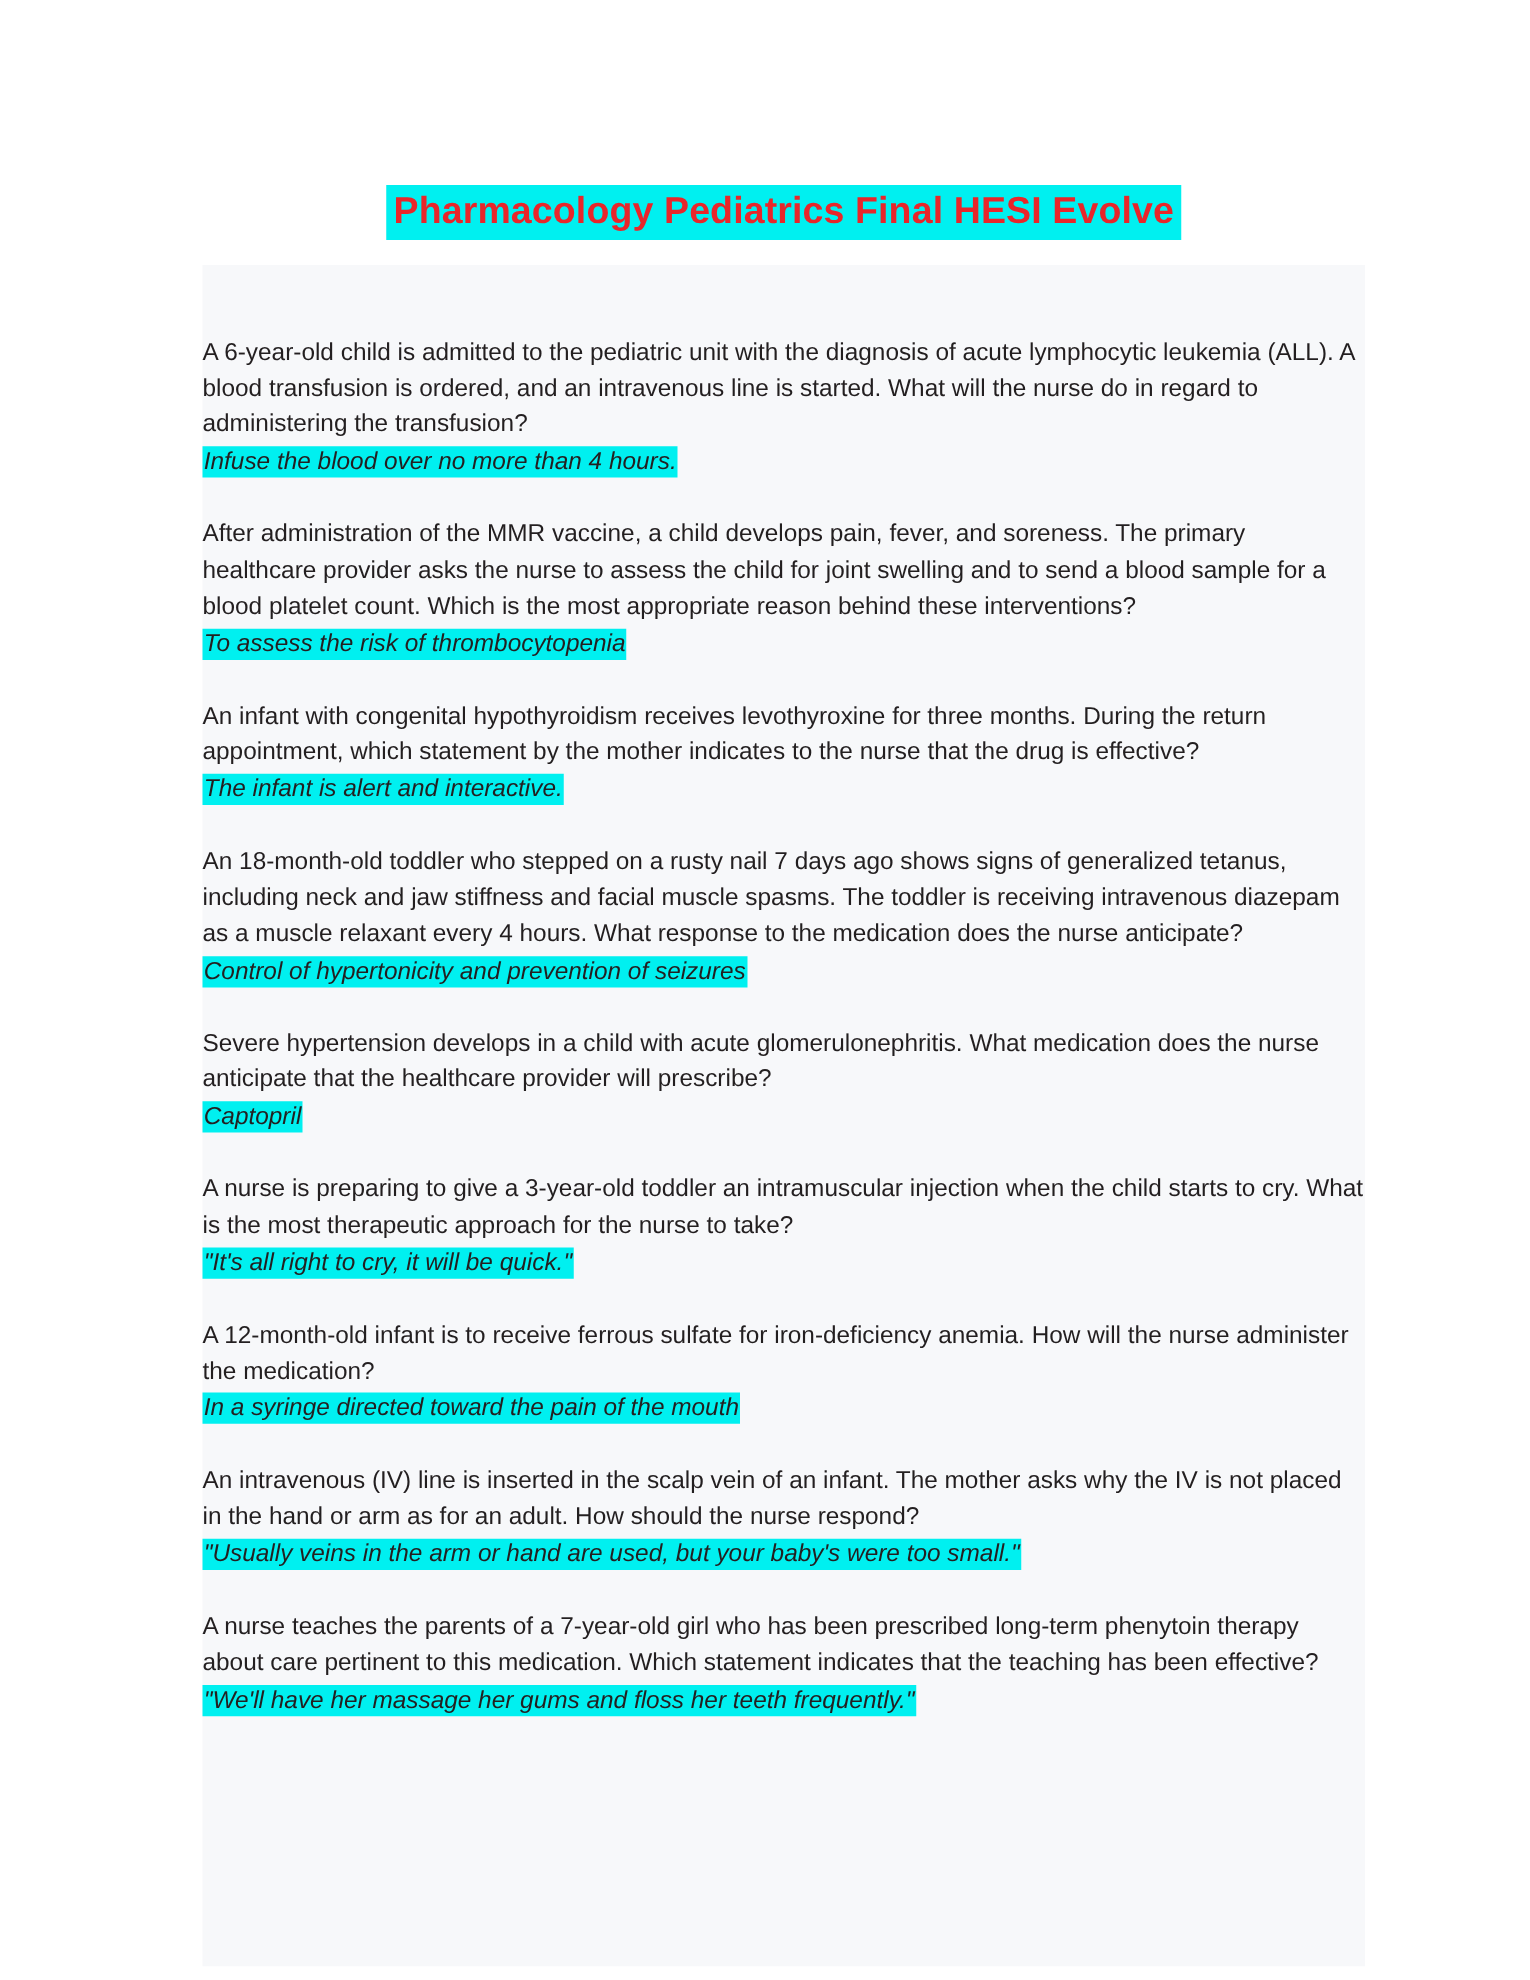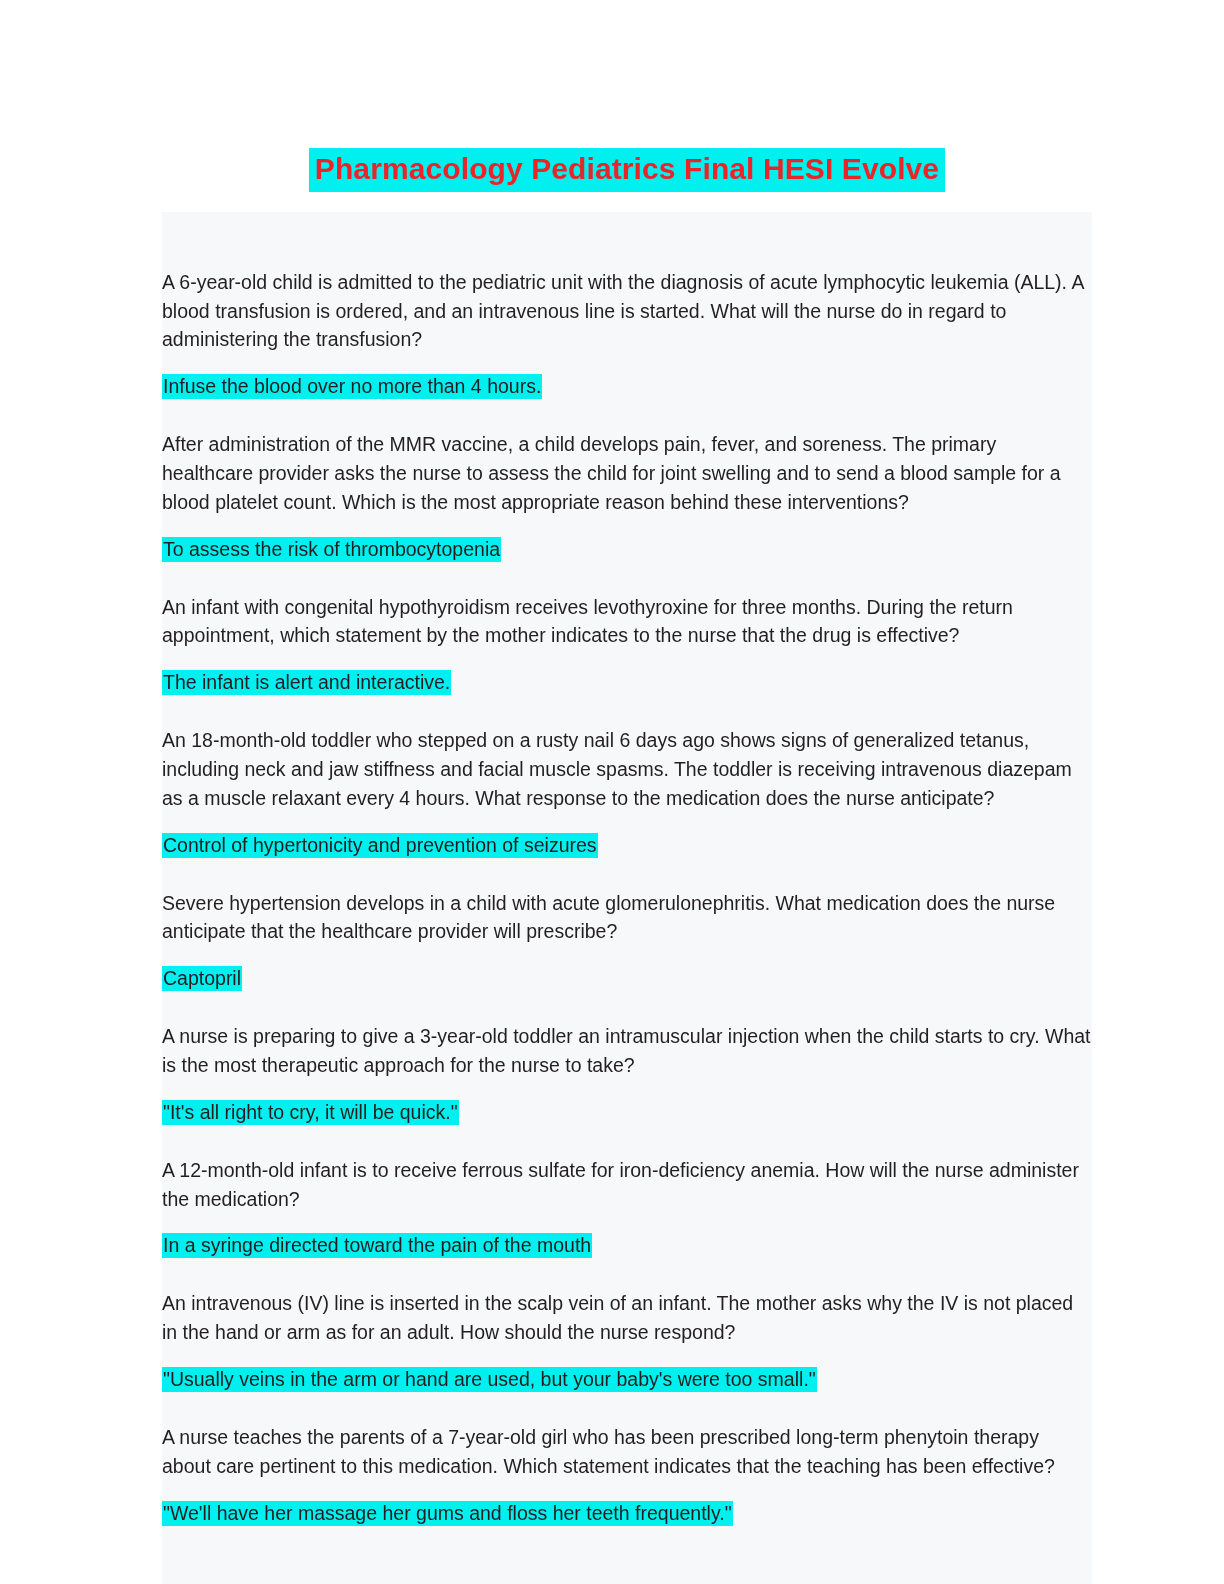--- a/index.html
+++ b/index.html
@@ -46,21 +46,22 @@
   }
   .qa:last-child {
     margin-bottom: 0;
   }
   .q {
     font-size: 19.5px;
     line-height: 1.48;
     color: #231f20;
   }
   .a-line {
-    margin-top: 18px;
+    margin-top: 1px;
+    font-style: italic;
   }
   .a {
     display: inline;
     font-size: 19.5px;
     line-height: 1.48;
     color: #231f20;
     background: #00f0f0;
     box-decoration-break: clone;
     -webkit-box-decoration-break: clone;
     padding: 1px 1px 2px 1px;
@@ -89,21 +90,21 @@
       <div class="q">After administration of the MMR vaccine, a child develops pain, fever, and soreness. The primary healthcare provider asks the nurse to assess the child for joint swelling and to send a blood sample for a blood platelet count. Which is the most appropriate reason behind these interventions?</div>
       <div class="a-line"><span class="a">To assess the risk of thrombocytopenia</span></div>
     </div>
 
     <div class="qa">
       <div class="q">An infant with congenital hypothyroidism receives levothyroxine for three months. During the return appointment, which statement by the mother indicates to the nurse that the drug is effective?</div>
       <div class="a-line"><span class="a">The infant is alert and interactive.</span></div>
     </div>
 
     <div class="qa">
-      <div class="q">An 18-month-old toddler who stepped on a rusty nail 6 days ago shows signs of generalized tetanus, including neck and jaw stiffness and facial muscle spasms. The toddler is receiving intravenous diazepam as a muscle relaxant every 4 hours. What response to the medication does the nurse anticipate?</div>
+      <div class="q">An 18-month-old toddler who stepped on a rusty nail 7 days ago shows signs of generalized tetanus, including neck and jaw stiffness and facial muscle spasms. The toddler is receiving intravenous diazepam as a muscle relaxant every 4 hours. What response to the medication does the nurse anticipate?</div>
       <div class="a-line"><span class="a">Control of hypertonicity and prevention of seizures</span></div>
     </div>
 
     <div class="qa">
       <div class="q">Severe hypertension develops in a child with acute glomerulonephritis. What medication does the nurse anticipate that the healthcare provider will prescribe?</div>
       <div class="a-line"><span class="a">Captopril</span></div>
     </div>
 
     <div class="qa">
       <div class="q">A nurse is preparing to give a 3-year-old toddler an intramuscular injection when the child starts to cry. What is the most therapeutic approach for the nurse to take?</div>

